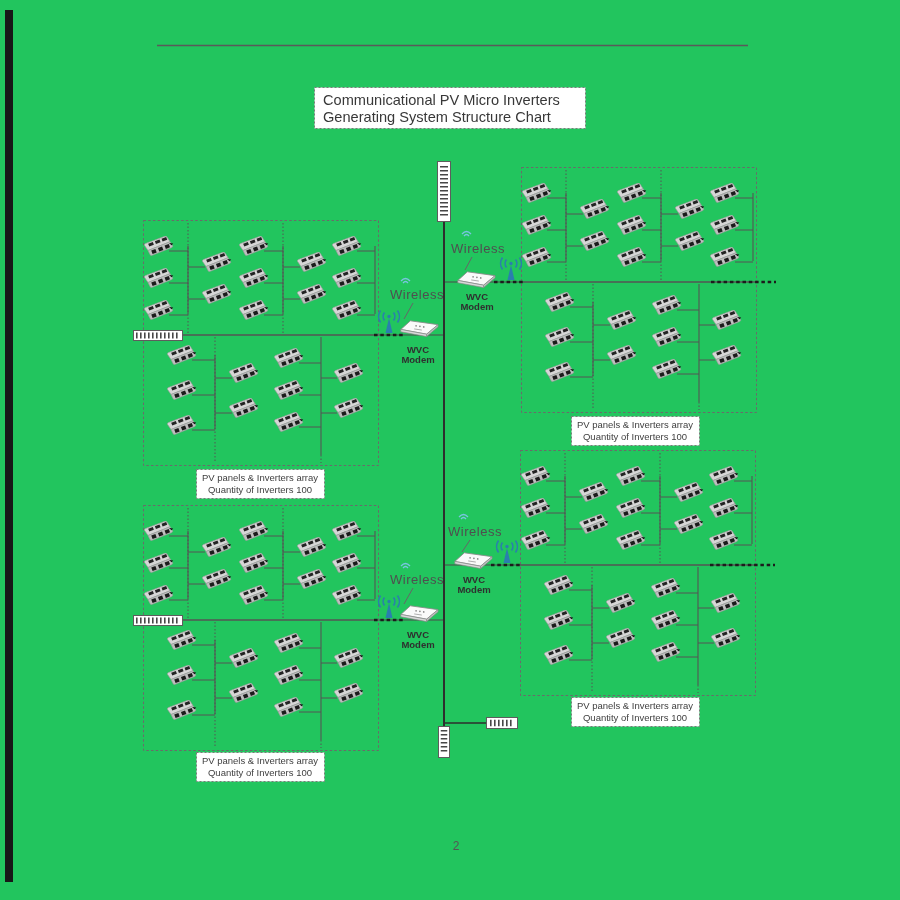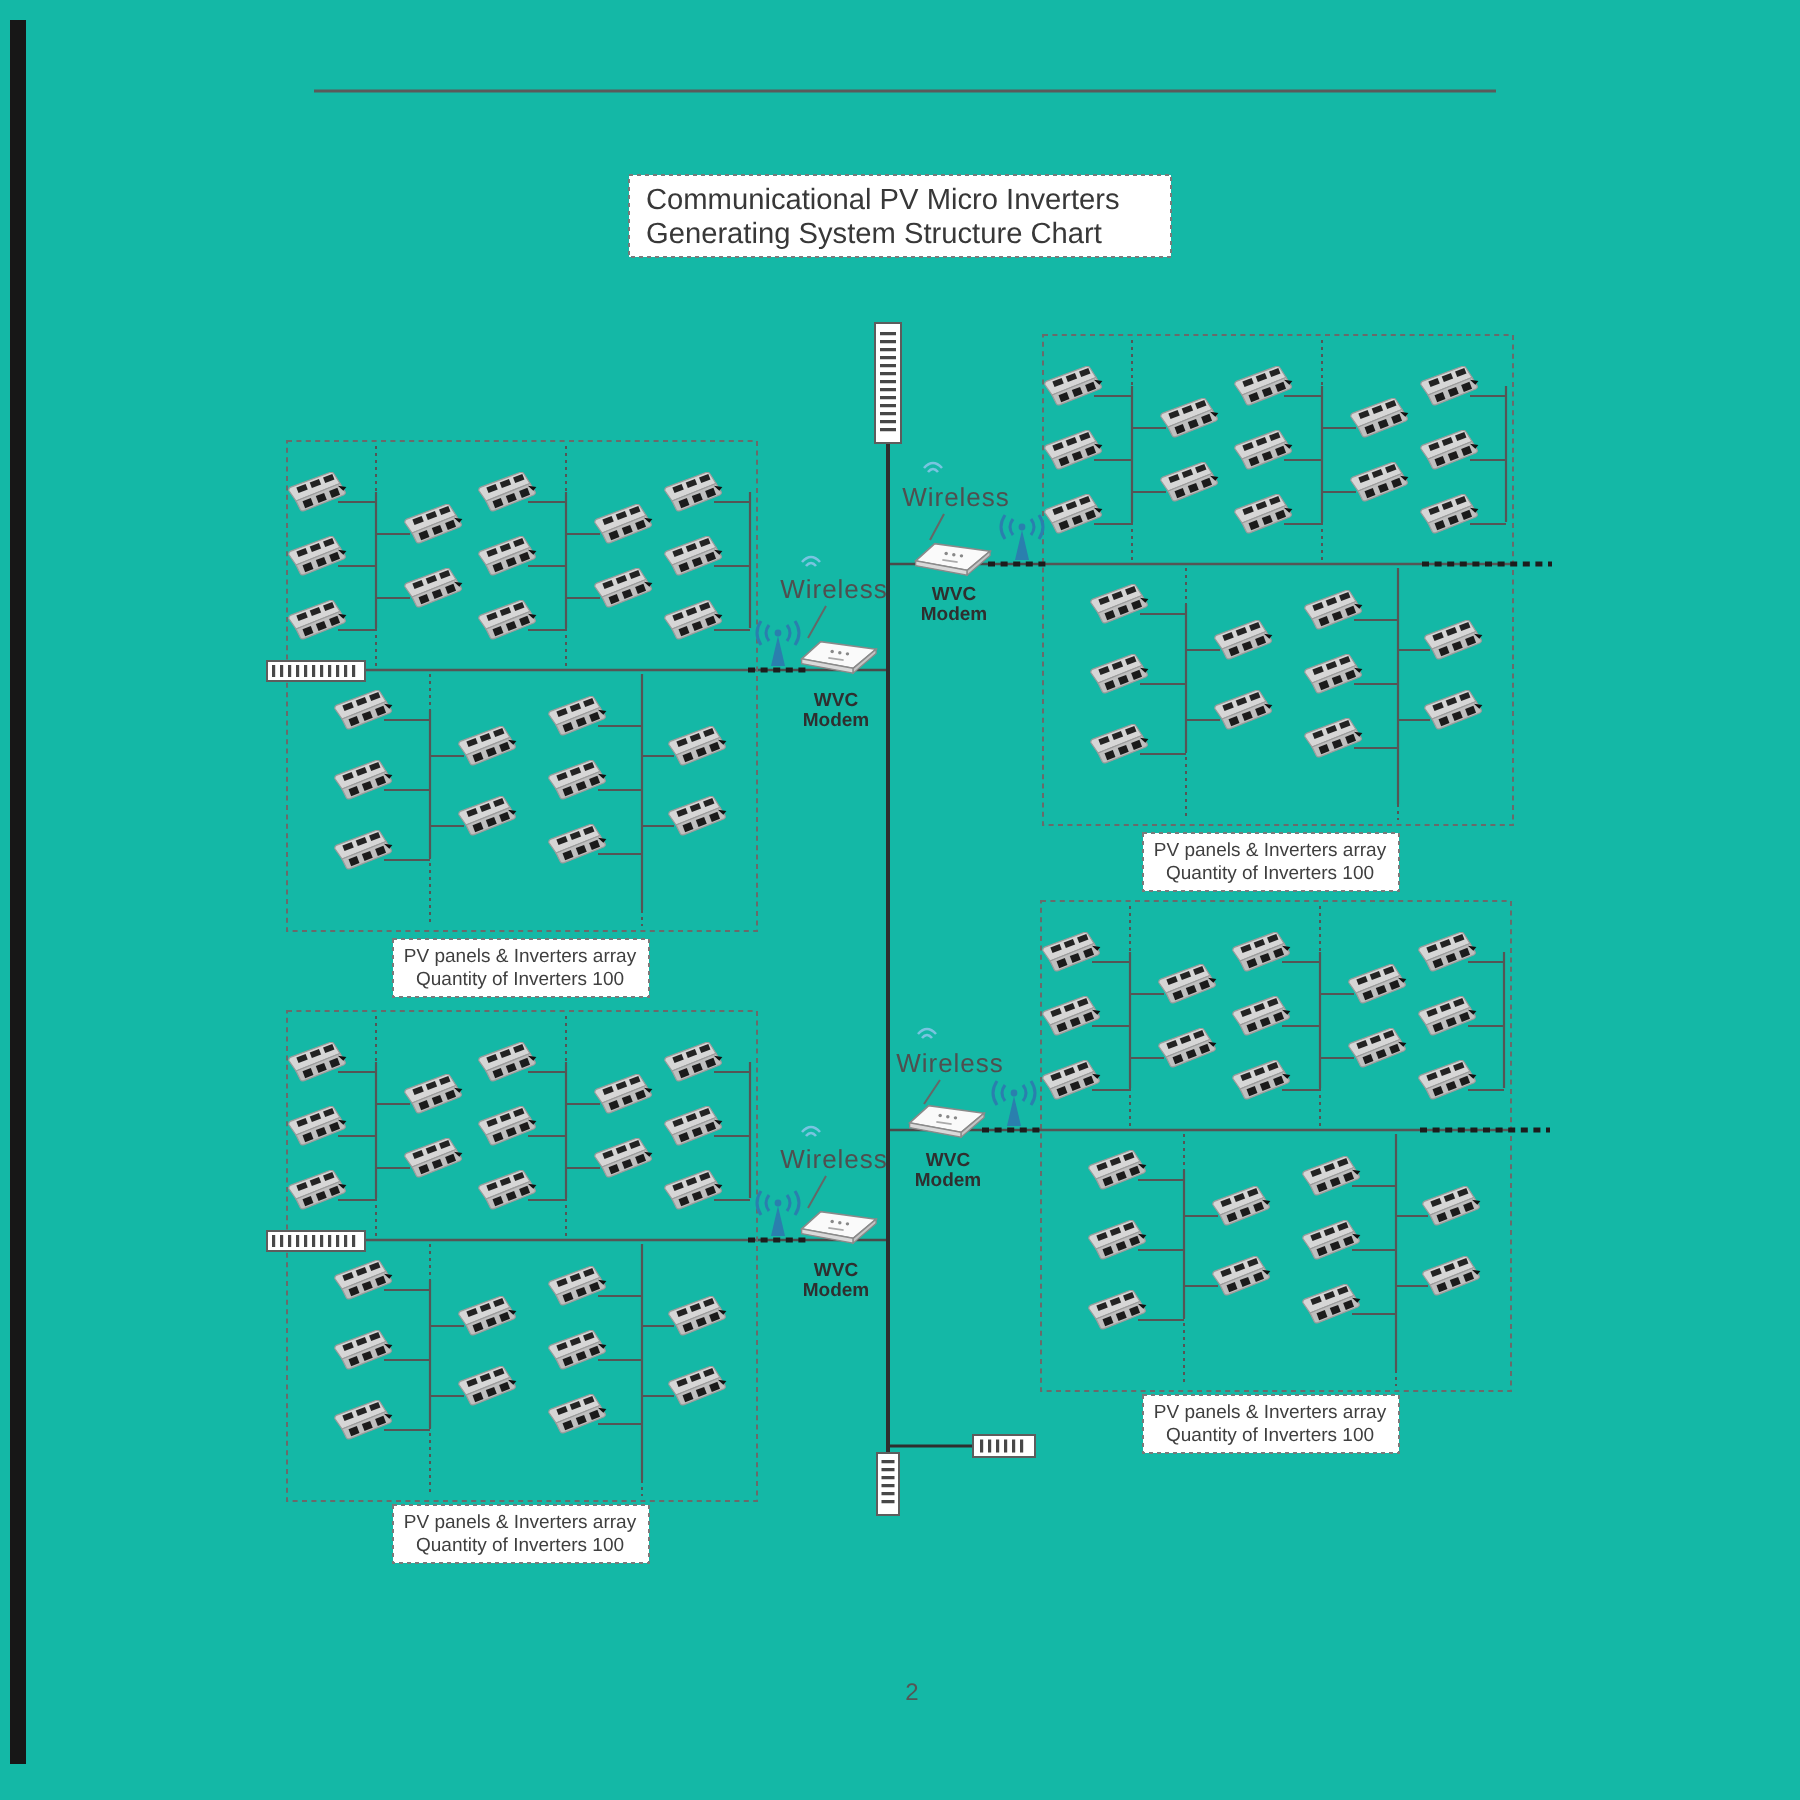--- a/index.html
+++ b/index.html
@@ -1,16 +1,16 @@
 <!DOCTYPE html>
 <html><head>
 <meta charset="utf-8">
 <style>
   html,body{margin:0;padding:0;background:#ffffff;}
-  .page{position:relative;width:900px;height:900px;background:#14b8a6;overflow:hidden;
+  .page{position:relative;width:900px;height:900px;background:#22c55e;overflow:hidden;
         font-family:"Liberation Sans","DejaVu Sans",sans-serif;}
   .edge-bar{position:absolute;left:5px;top:10px;width:8px;height:872px;background:#171717;}
   svg{position:absolute;left:0;top:0;}
   text{font-family:"Liberation Sans","DejaVu Sans",sans-serif;}
   .title-text{font-size:14.6px;fill:#383838;}
   .cap{font-size:9.5px;fill:#3f3f3f;text-anchor:middle;}
   .wireless{font-size:13px;fill:#4f4f4f;text-anchor:middle;letter-spacing:.5px;}
   .modemlbl{font-size:9.5px;font-weight:bold;fill:#2f2f2f;text-anchor:middle;}
   .pagenum{font-size:12px;fill:#555;text-anchor:middle;}
   .conn{stroke:#4a4a4a;stroke-width:1.2;}

